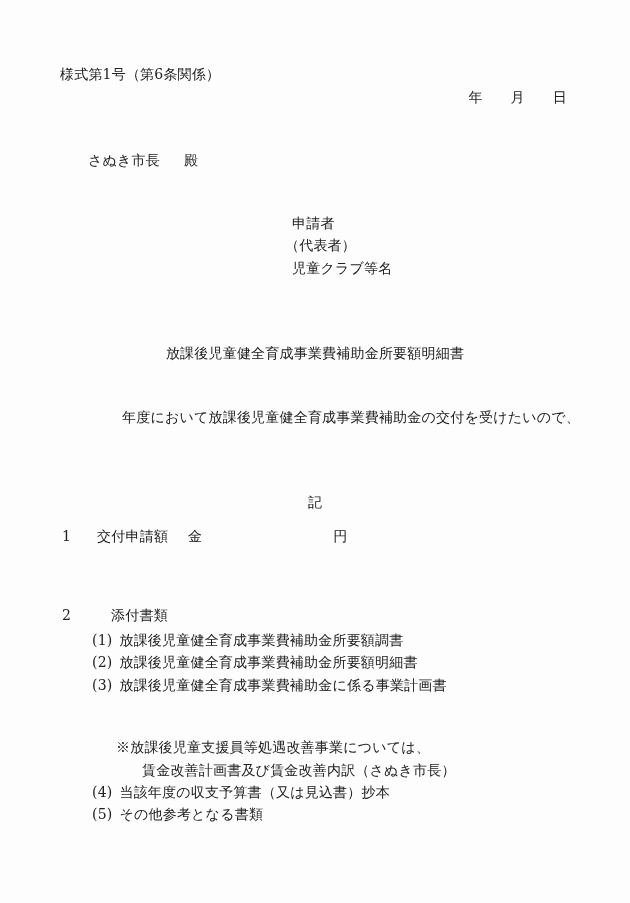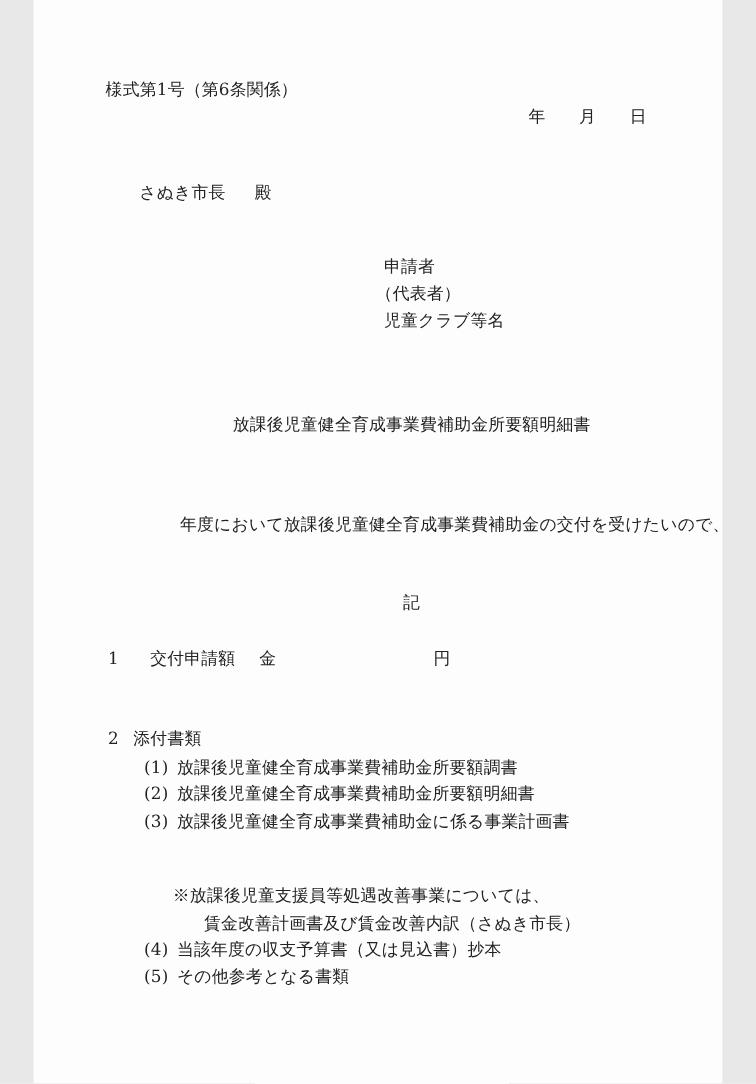--- a/index.html
+++ b/index.html
@@ -2,21 +2,21 @@
 <html><head>
 <meta charset="utf-8">
 <style>
   html, body {
     margin: 0;
     padding: 0;
     background: #e8e8e8;
   }
   .page {
     position: relative;
-    width: 574px;
+    width: 630px;
     height: 903px;
     margin: 0 auto;
     background: #fdfdfd;
     color: #212121;
     font-family: "DejaVu Serif", "Liberation Serif", serif;
     font-size: 14px;
     letter-spacing: 0.2px;
     overflow: hidden;
   }
   .abs { position: absolute; white-space: nowrap; }
@@ -32,35 +32,35 @@
   .applicant-block { left: 285px; top: 212px; line-height: 22.4px; }
   .applicant-block .indent { padding-left: 7px; }
 
   .doc-title {
     left: 0; top: 345px; width: 630px;
     text-align: center; white-space: nowrap;
   }
 
   .body-text { left: 60px; top: 406px; line-height: 22.4px; }
   .body-text .line { white-space: nowrap; }
-  .body-text .line-first { padding-left: 62px; margin-top: 21px; }
+  .body-text .line-first { padding-left: 62px; }
 
   .record-marker {
     left: 0; top: 494px; width: 630px;
     text-align: center; white-space: nowrap;
   }
 
   .item-row { left: 62px; white-space: nowrap; }
-  .item1 { top: 540px; }
+  .item1 { top: 528px; }
   .item1 .label { margin-left: 26px; }
   .item1 .currency { margin-left: 20px; }
   .item1 .unit { margin-left: 131px; }
 
   .item2 { top: 607px; }
-  .item2 .label { margin-left: 12px; text-align: right; }
+  .item2 .label { margin-left: 40px; text-align: right; }
 
   .attachments { left: 92px; top: 629px; line-height: 22.4px; }
   .attachments .row { white-space: nowrap; }
   .attachments .row .txt { margin-left: 7px; }
   .attachments .note1 { padding-left: 24px; margin-top: 40px; }
   .attachments .note2 { padding-left: 50px; }
 </style>
 </head>
 <body>
 

